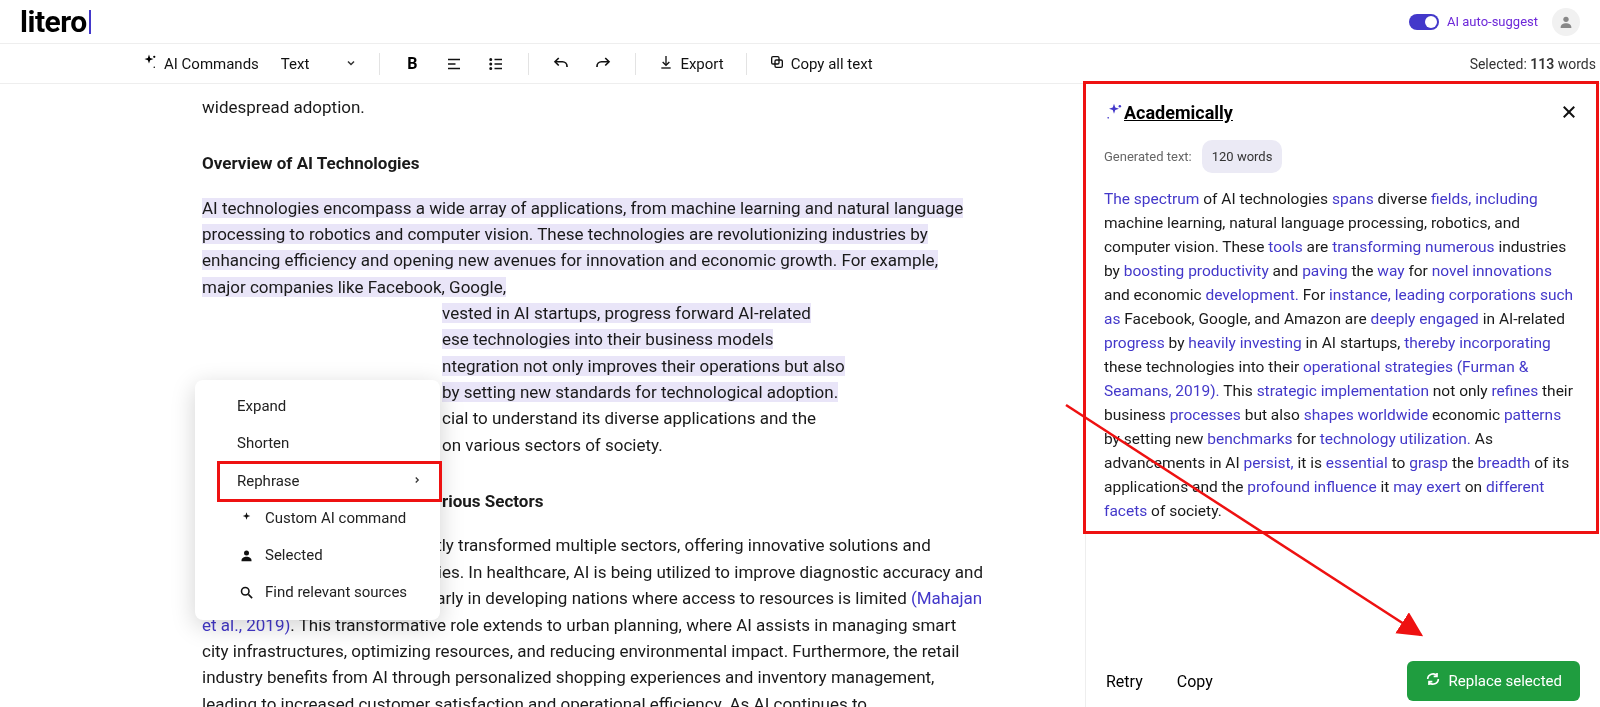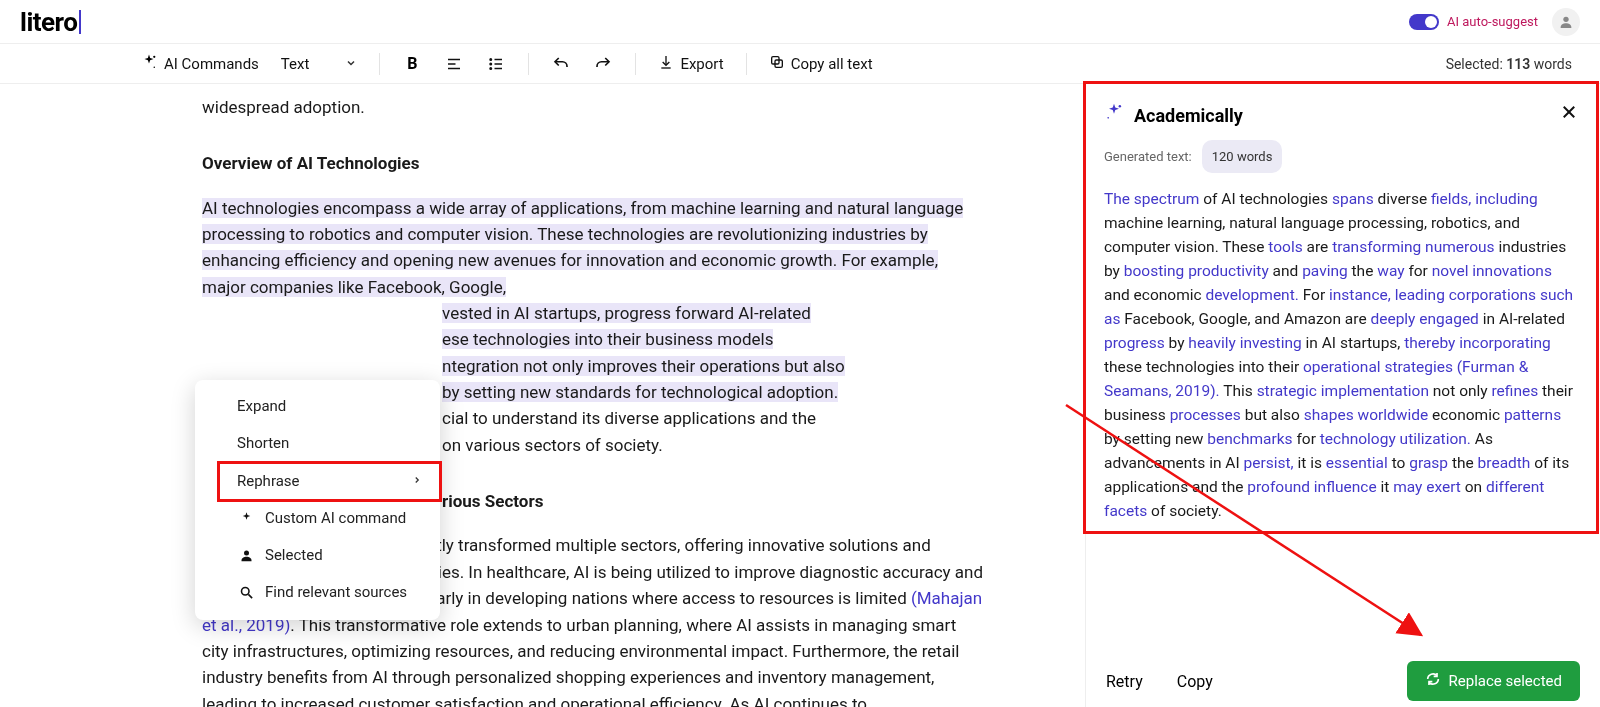--- a/index.html
+++ b/index.html
@@ -1,27 +1,27 @@
 <!DOCTYPE html>
 <html><head>
 <meta charset="utf-8">
 <style>
   * { box-sizing: border-box; margin: 0; padding: 0; font-family: -apple-system, BlinkMacSystemFont, "Segoe UI", Roboto, sans-serif; }
   body { width: 1600px; height: 707px; background: #fff; overflow: hidden; position: relative; }
   
   .topbar { height: 44px; display: flex; align-items: center; justify-content: space-between; padding: 0 20px; border-bottom: 1px solid #eee; }
-  .logo { font-size: 26px; font-weight: 700; letter-spacing: -0.5px; color: #000; display:flex; align-items:center; }
+  .logo { font-size: 30px; font-weight: 700; letter-spacing: -0.5px; color: #000; display:flex; align-items:center; }
   .logo .cursor { display:inline-block; width:2px; height:24px; background:#4338ca; margin-left:2px; }
   .top-right { display:flex; align-items:center; gap:14px; }
   .toggle { width:30px; height:16px; border-radius:10px; background:#4338ca; position:relative; }
   .toggle::after { content:''; position:absolute; width:12px; height:12px; background:#fff; border-radius:50%; left:16px; top:2px; }
-  .top-right .label { font-size:13px; color:#be185d; }
+  .top-right .label { font-size:13px; color:#6d28d9; }
   .avatar-circle { width:28px; height:28px; border-radius:50%; background:#f1f1f1; display:flex; align-items:center; justify-content:center; }
   
-  .toolbar { height:40px; border-bottom:1px solid #eee; display:flex; align-items:center; justify-content:space-between; padding:0 28px 0 140px; }
+  .toolbar { height:40px; border-bottom:1px solid #eee; display:flex; align-items:center; justify-content:space-between; padding:0 4px 0 140px; }
   .tb-left { display:flex; align-items:center; gap:22px; }
   .tb-btn { display:flex; align-items:center; gap:6px; font-size:15px; color:#111; cursor:pointer; }
   .vsep { width:1px; height:22px; background:#e3e3e3; }
   .tb-icon { width:20px; height:20px; display:flex; align-items:center; justify-content:center; }
   .selected-count { font-size:14px; color:#333; }
   .selected-count b { font-weight:600; }
   
   .main { display:flex; height:623px; }
   .editor { flex:1; padding: 10px 100px 0 202px; font-size:17px; line-height:1.55; color:#1a1a1a; overflow:hidden; position:relative; }
   .editor p { margin-bottom:20px; }
@@ -32,21 +32,21 @@
   .context-menu { position:absolute; left:195px; top:296px; width:245px; background:#fff; border-radius:8px; box-shadow:0 6px 24px rgba(0,0,0,0.18); padding:8px 0; z-index:10; font-size:15px; }
   .cm-item { padding:7px 18px; display:flex; align-items:center; justify-content:space-between; cursor:pointer; color:#222;margin-left:24px; }
   .cm-item.icon-row { justify-content:flex-start; gap:10px; }
   .cm-rephrase { outline:3px solid #e11; outline-offset:-1px; }
   .cm-icon { width:18px; height:18px; display:flex; align-items:center; justify-content:center; }
   .chev { font-size:14px; color:#444; }
   
   .sidepanel { width:515px; border-left:1px solid #eee; display:flex; flex-direction:column; position:relative; }
   .panel-card { outline:3px solid #e11; margin: 0 4px 0 0; padding:18px 18px 8px; flex-shrink:0; }
   .panel-head { display:flex; align-items:center; justify-content:space-between; margin-bottom:14px; }
-  .panel-title { display:flex; align-items:flex-end; gap:10px; font-size:18px; font-weight:700; }
+  .panel-title { display:flex; align-items:flex-start; font-size:18px; font-weight:700;text-decoration:underline; }
   .gen-row { display:flex; align-items:center; gap:10px; font-size:13px; color:#666; margin-bottom:14px; }
   .word-badge { background:#ebeaf5; color:#333; padding:9px 10px; border-radius:10px; font-size:13px; }
   .gen-text { font-size:15.5px; line-height:1.55; color:#1a1a1a; }
   .k { color:#4338ca; }
   
   .panel-actions { position:absolute; bottom:6px; left:0; right:0; display:flex; align-items:center; justify-content:space-between; padding:0 20px; }
   .actions-left { display:flex; gap:34px; font-size:16px; }
   .replace-btn { background:#1f9d3f; color:#fff; border:none; border-radius:6px; padding:10px 18px; font-size:15px; display:flex; align-items:center; gap:8px; cursor:pointer; }
   
   .arrow-svg { position:absolute; left:1056px; top:400px; width:380px; height:250px; z-index:5; pointer-events:none; }

